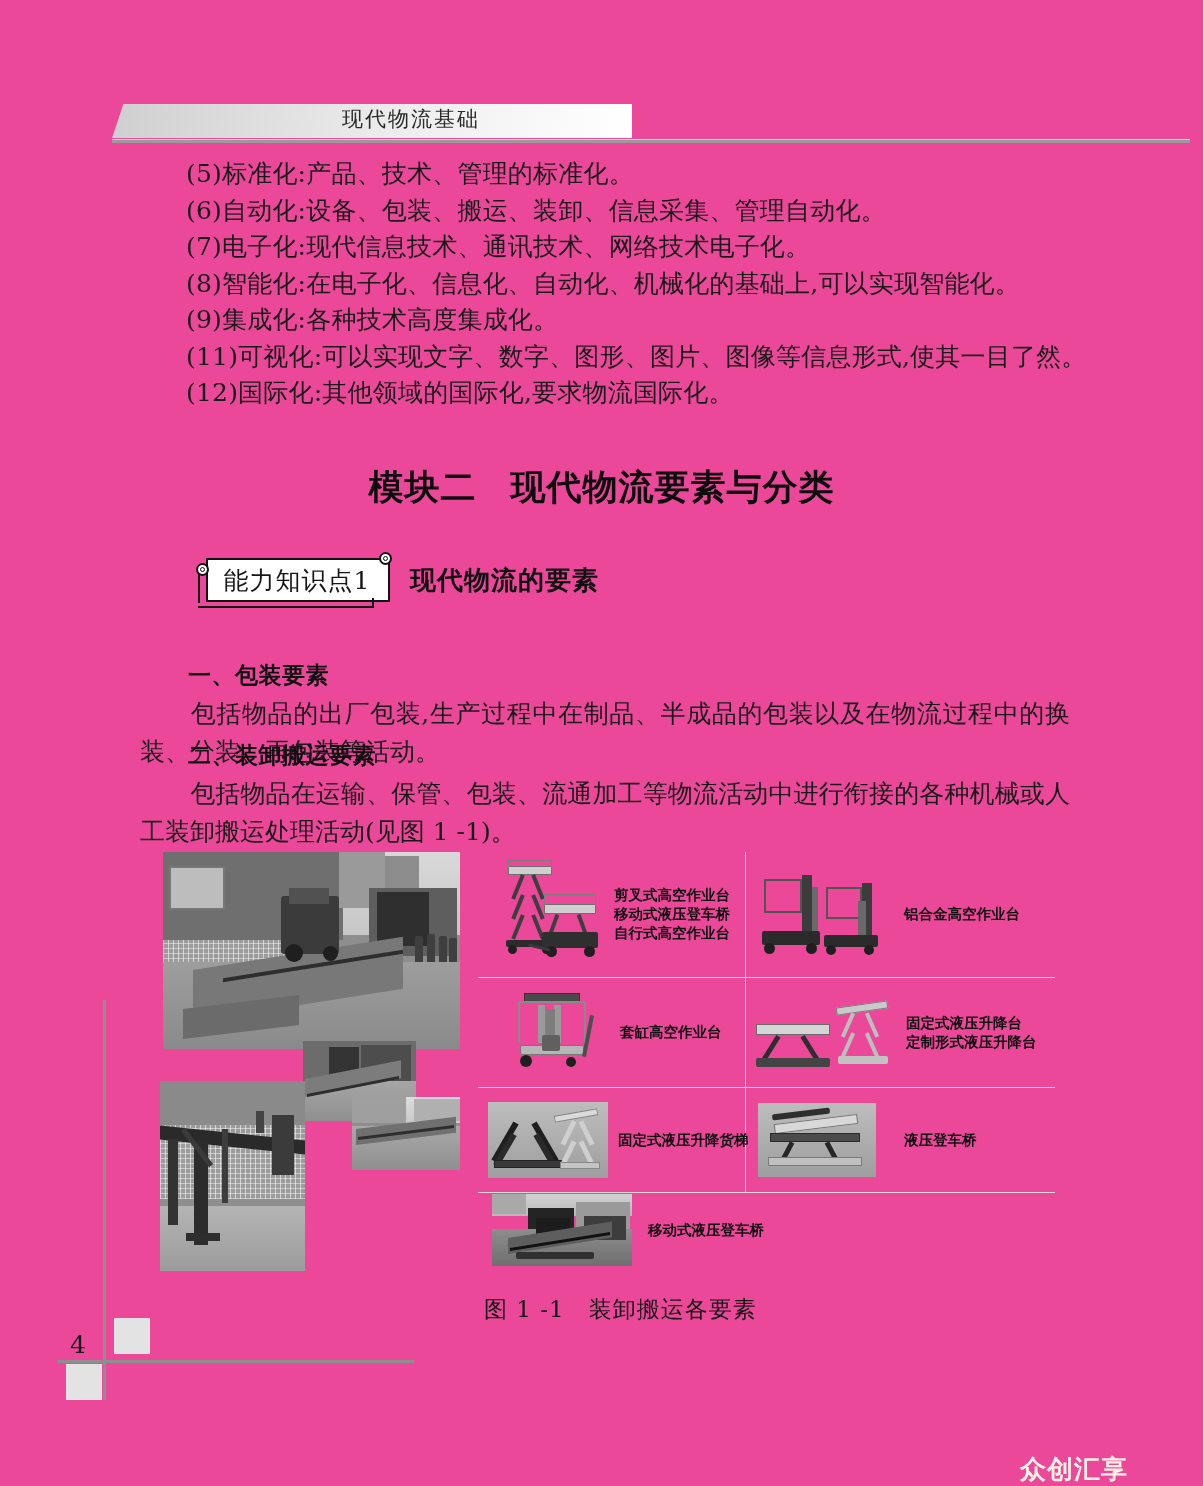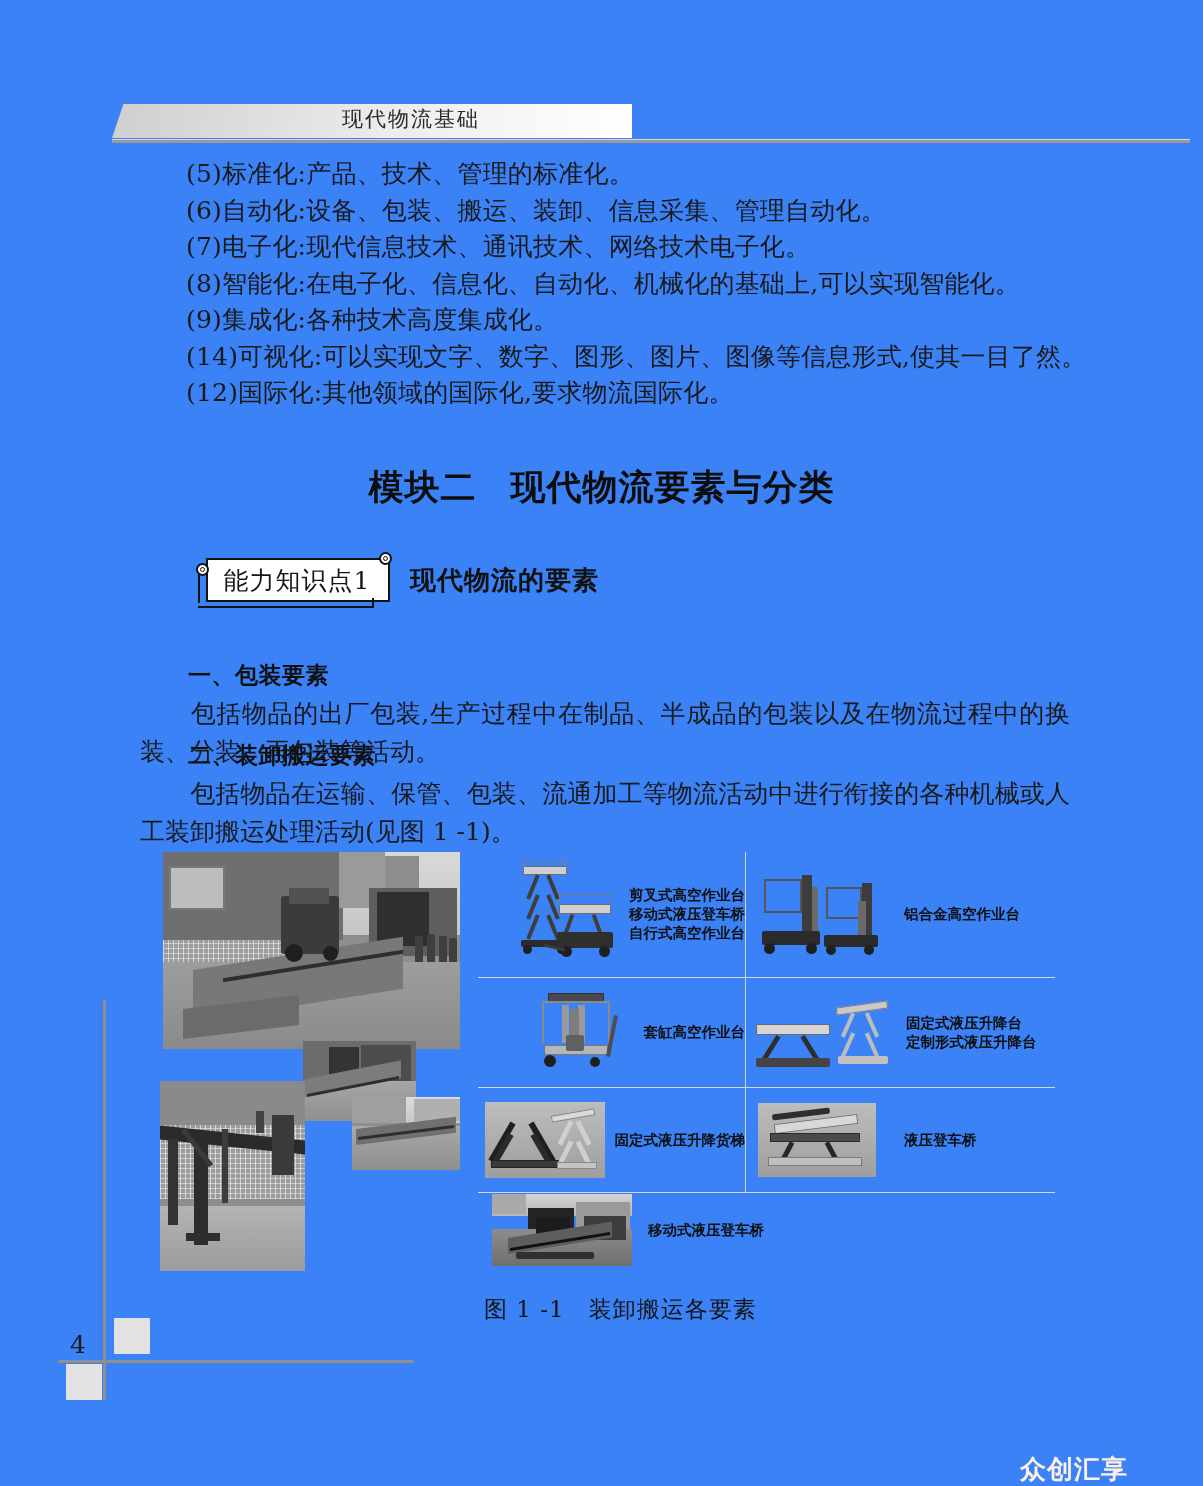--- a/index.html
+++ b/index.html
@@ -15,21 +15,21 @@
     color: #1a1a1a;
     overflow: hidden;
   }
 
   
   #page {
     position: absolute;
     inset: 0;
     width: 1203px;
     height: 1486px;
-    background: #3b82f6;
+    background: #ec4899;
   }
 
   
   .header-band {
     position: absolute;
     left: 112px;
     top: 104px;
     width: 1078px;
     height: 34px;
   }
@@ -282,21 +282,21 @@
     border-bottom: 1px solid #d6d6d6;
     box-sizing: border-box;
   }
   .grid-row.last { border-bottom: none; }
   .grid-cell {
     position: relative;
     display: flex;
     align-items: center;
     box-sizing: border-box;
   }
-  .grid-cell.left-cell  { width: 268px; border-right: 1px solid #d6d6d6; justify-content: flex-end; }
+  .grid-cell.left-cell  { width: 268px; border-right: 1px solid #d6d6d6; }
   .grid-cell.right-cell { width: 309px; }
   .grid-cell.full-cell  { width: 577px; }
   .eq-thumb {
     position: relative;
     flex: 0 0 auto;
     overflow: hidden;
     filter: grayscale(100%);
   }
   .eq-caption {
     font-size: 14.5px;
@@ -380,21 +380,21 @@
     <div class="header-title">现代物流基础</div>
   </div>
   <div class="header-rule"></div>
 
   <div class="feature-list">
     <div class="feature-item">(5)标准化:产品、技术、管理的标准化。</div>
     <div class="feature-item">(6)自动化:设备、包装、搬运、装卸、信息采集、管理自动化。</div>
     <div class="feature-item">(7)电子化:现代信息技术、通讯技术、网络技术电子化。</div>
     <div class="feature-item">(8)智能化:在电子化、信息化、自动化、机械化的基础上,可以实现智能化。</div>
     <div class="feature-item">(9)集成化:各种技术高度集成化。</div>
-    <div class="feature-item">(14)可视化:可以实现文字、数字、图形、图片、图像等信息形式,使其一目了然。</div>
+    <div class="feature-item">(11)可视化:可以实现文字、数字、图形、图片、图像等信息形式,使其一目了然。</div>
     <div class="feature-item">(12)国际化:其他领域的国际化,要求物流国际化。</div>
   </div>
 
   <div class="module-heading">
     <span>模块二</span><span class="mh-gap"></span><span>现代物流要素与分类</span>
   </div>
 
   <div class="kp-row">
     <div class="kp-scroll">
       <div class="kp-box"></div>

